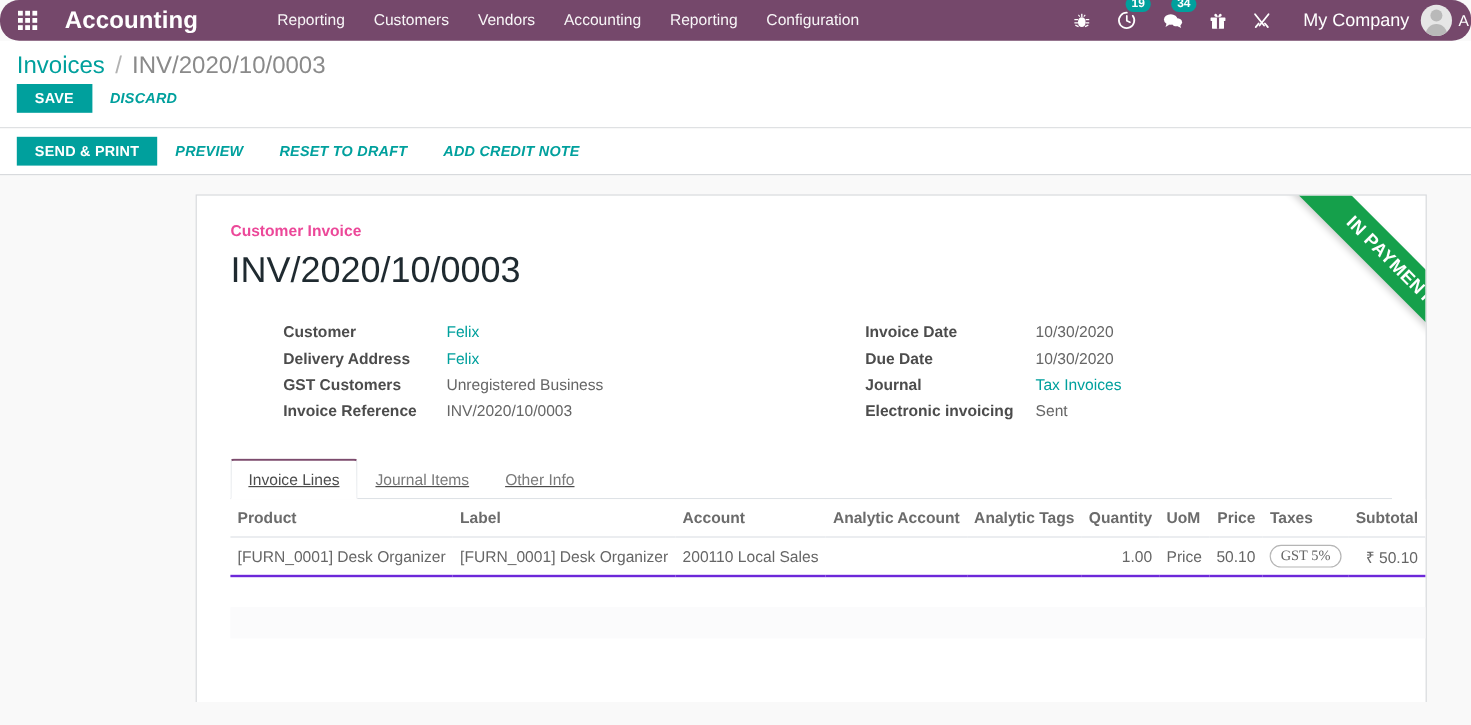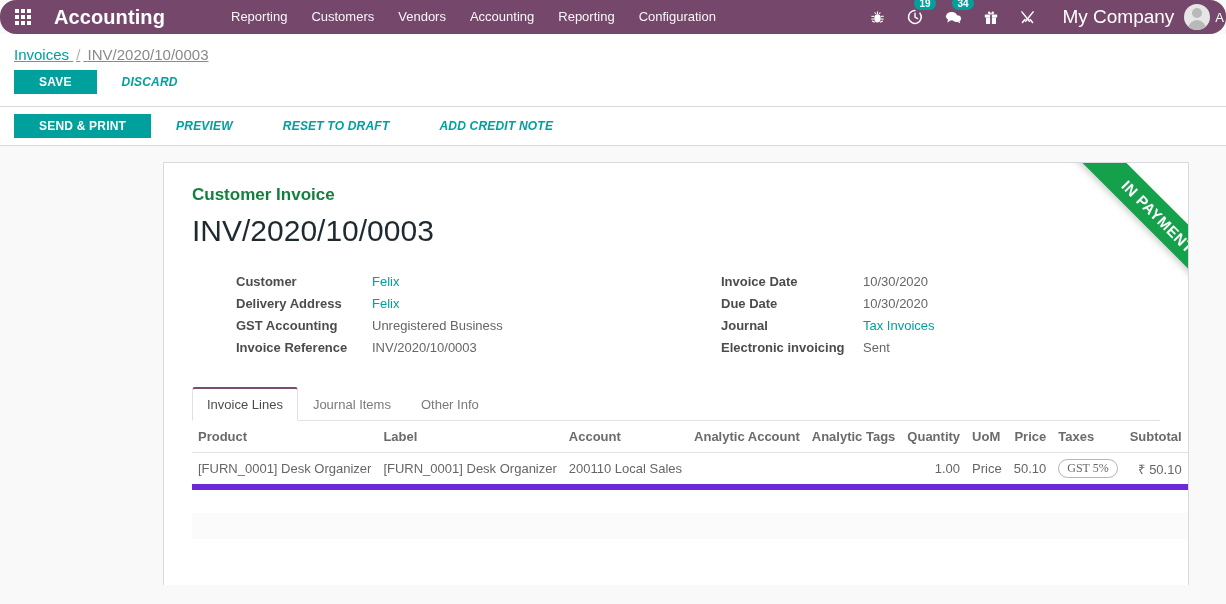--- a/index.html
+++ b/index.html
@@ -76,21 +76,21 @@
     color: #fff;
     font-size: 10px;
     font-weight: bold;
     line-height: 13px;
     border-radius: 8px;
     padding: 0 5px;
     min-width: 19px;
     text-align: center;
   }
   .company-name {
-    font-size: 19px;
+    font-size: 15px;
     padding: 0 10px 0 16px;
     white-space: nowrap;
     cursor: pointer;
   }
   .avatar-wrap { display: flex; align-items: center; padding-right: 2px; cursor: pointer; }
   .avatar {
     width: 26px; height: 26px;
     border-radius: 50%;
     background: #e6e6e6;
     overflow: hidden;
@@ -107,37 +107,36 @@
   }
   .user-initial { font-size: 13px; padding-left: 5px; color: #fff; }
 
   
   .cp {
     background: #ffffff;
     border-bottom: 1px solid #d8dadd;
     padding: 0 14px;
   }
   .breadcrumb {
-    font-size: 15px;
+    font-size: 20px;
     padding: 11px 0 5px 0;
     color: #8a8a8a;
     line-height: 20px;
-    text-decoration: underline;
   }
   .breadcrumb .crumb-link { color: #00A09D; cursor: pointer; }
   .breadcrumb .sep { color: #b2b2b2; padding: 0 3px; }
   .breadcrumb .crumb-active { color: #8a8a8a; }
 
   .btn-row { padding: 0 0 12px 0; display: flex; align-items: center; }
   .btn {
     font-size: 12px;
     font-weight: bold;
     letter-spacing: .2px;
     text-transform: uppercase;
-    padding: 5px 25px;
+    padding: 5px 15px;
     border: none;
     background: transparent;
     cursor: pointer;
     font-family: "Liberation Sans", sans-serif;
     line-height: 14px;
   }
   .btn-primary { background: #00A09D; color: #ffffff; }
   .btn-link { color: #00A09D; font-style: italic; }
 
   .stat-bar {
@@ -184,21 +183,21 @@
     color: #fff;
     font-size: 15px;
     font-weight: bold;
     letter-spacing: .5px;
     text-align: center;
     left: 5px; top: 38px;
     transform: rotate(45deg);
     transform-origin: center;
   }
 
-  .doc-kind { font-size: 17px; font-weight: bold; color: #15803d; }
+  .doc-kind { font-size: 13px; font-weight: bold; color: #ec4899; }
   .doc-title {
     font-size: 30px;
     color: #1f2a30;
     font-weight: normal;
     padding: 8px 0 22px 0;
     line-height: 36px;
   }
 
   .fields { display: flex; }
   .col-left { width: 485px; }
@@ -211,21 +210,21 @@
     white-space: nowrap;
     margin-left: 44px;
   }
   .col-left .flabel { width: 136px; }
   .col-right .flabel { width: 142px; }
   .fval { color: #666666; font-size: 13px; }
   .fval.link { color: #00A09D; cursor: pointer; }
 
   
   .notebook { margin-top: 28px; }
-  .tabs { display: flex; border-bottom: 1px solid #dee2e6; }
+  .tabs { display: flex; border-bottom: 1px solid #dee2e6; text-decoration: underline; }
   .tab {
     font-size: 13px;
     padding: 8px 14px 7px 14px;
     color: #7a7a7a;
     cursor: pointer;
     border: 1px solid transparent;
     margin-bottom: -1px;
     background: transparent;
     line-height: 17px;
   }
@@ -248,21 +247,21 @@
     border-bottom: 1px solid #dee2e6;
     white-space: nowrap;
     text-align: left;
     background: #ffffff;
   }
   .lines-table thead th.num, .lines-table tbody td.num { text-align: right; }
   .lines-table tbody td {
     font-size: 13px;
     color: #666666;
     padding: 6px 6px;
-    border-bottom: 6px solid #6d28d9;
+    border-bottom: 2px solid #6d28d9;
     white-space: nowrap;
   }
   .lines-table tbody tr.filler td { border-bottom: none; height: 26px; }
   .lines-table tbody tr.filler.striped td { background: #fbfbfc; }
   .tax-pill {
     display: inline-block;
     border: 1px solid #b5b5b5;
     border-radius: 10px;
     padding: 1px 8px;
     font-size: 12px;
@@ -428,21 +427,21 @@
       <div class="col-left">
         <div class="frow">
           <span class="flabel">Customer</span>
           <span class="fval link">Felix</span>
         </div>
         <div class="frow">
           <span class="flabel">Delivery Address</span>
           <span class="fval link">Felix</span>
         </div>
         <div class="frow">
-          <span class="flabel">GST Accounting</span>
+          <span class="flabel">GST Customers</span>
           <span class="fval">Unregistered Business</span>
         </div>
         <div class="frow">
           <span class="flabel">Invoice Reference</span>
           <span class="fval">INV/2020/10/0003</span>
         </div>
       </div>
 
       <div class="col-right">
         <div class="frow">

